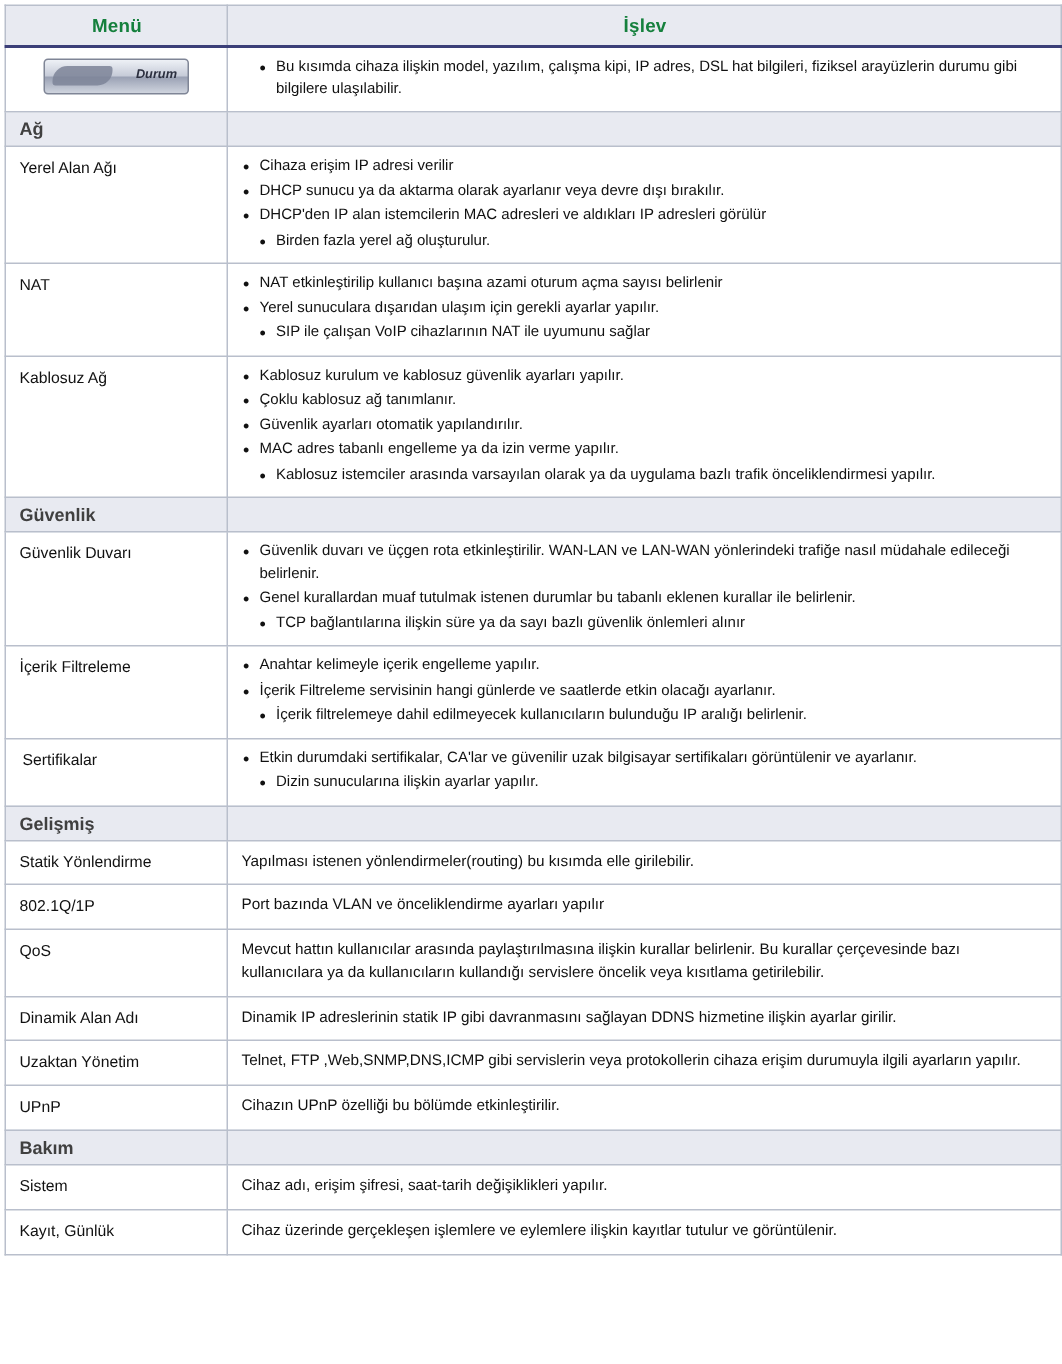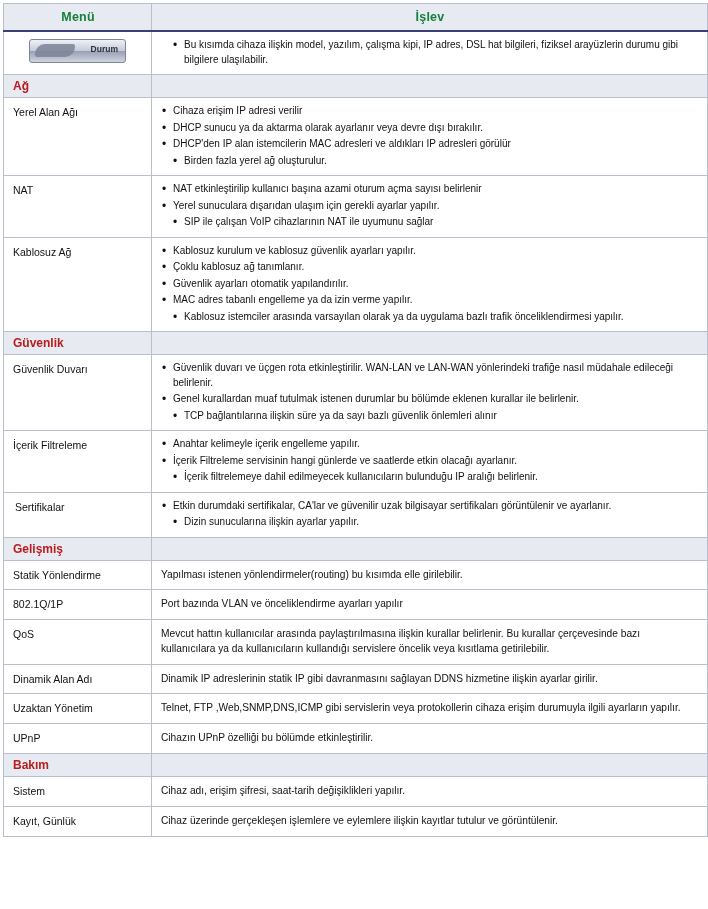--- a/index.html
+++ b/index.html
@@ -42,21 +42,21 @@
     padding: 6px 8px 6px 9px;
     border-bottom: 2px solid #3b3f78;
     letter-spacing: .2px;
   }
 
   
   .band-cell {
     background: #e8eaf1;
     font-weight: bold;
     font-size: 12px;
-    color: #b91c1c;
+    color: #404040;
     padding: 4px 8px 4px 9px;
   }
   .band-cell.empty { background: #e8eaf1; }
 
   
   .label-cell {
     font-size: 10.5px;
     color: #111;
     padding: 7px 6px 7px 9px;
     line-height: 1.35;
@@ -95,20 +95,21 @@
     color: #111;
     line-height: 1.45;
   }
   ul.bl li:last-child { margin-bottom: 0; margin-left: 11px; }
 
   
   .logo-cell {
     background: #ffffff;
     padding: 7px 0 7px 0;
     text-align: center;
+    font-style: italic;
   }
   .durum-badge {
     width: 95px;
     height: 22px;
     margin: 0 auto;
     border: 1px solid #7f8596;
     border-radius: 3px;
     background: linear-gradient(180deg, #eef1f6 0%, #c6cbd8 48%, #9aa1b4 52%, #cfd4de 100%);
     position: relative;
     display: block;
@@ -201,21 +202,21 @@
         </tr>
         <tr>
           <td class="band-cell">Güvenlik</td>
           <td class="band-cell empty">&nbsp;</td>
         </tr>
         <tr>
           <td class="label-cell">Güvenlik Duvarı</td>
           <td class="content-cell">
             <ul class="bl">
               <li>Güvenlik duvarı ve üçgen rota etkinleştirilir. WAN-LAN ve LAN-WAN yönlerindeki trafiğe nasıl müdahale edileceği belirlenir.</li>
-              <li>Genel kurallardan muaf tutulmak istenen durumlar bu bölümde eklenen kurallar ile belirlenir.</li>
+              <li>Genel kurallardan muaf tutulmak istenen durumlar bu tabanlı eklenen kurallar ile belirlenir.</li>
               <li>TCP bağlantılarına ilişkin süre ya da sayı bazlı güvenlik önlemleri alınır</li>
             </ul>
           </td>
         </tr>
         <tr>
           <td class="label-cell">İçerik Filtreleme</td>
           <td class="content-cell">
             <ul class="bl">
               <li>Anahtar kelimeyle içerik engelleme yapılır.</li>
               <li>İçerik Filtreleme servisinin hangi günlerde ve saatlerde etkin olacağı ayarlanır.</li>

